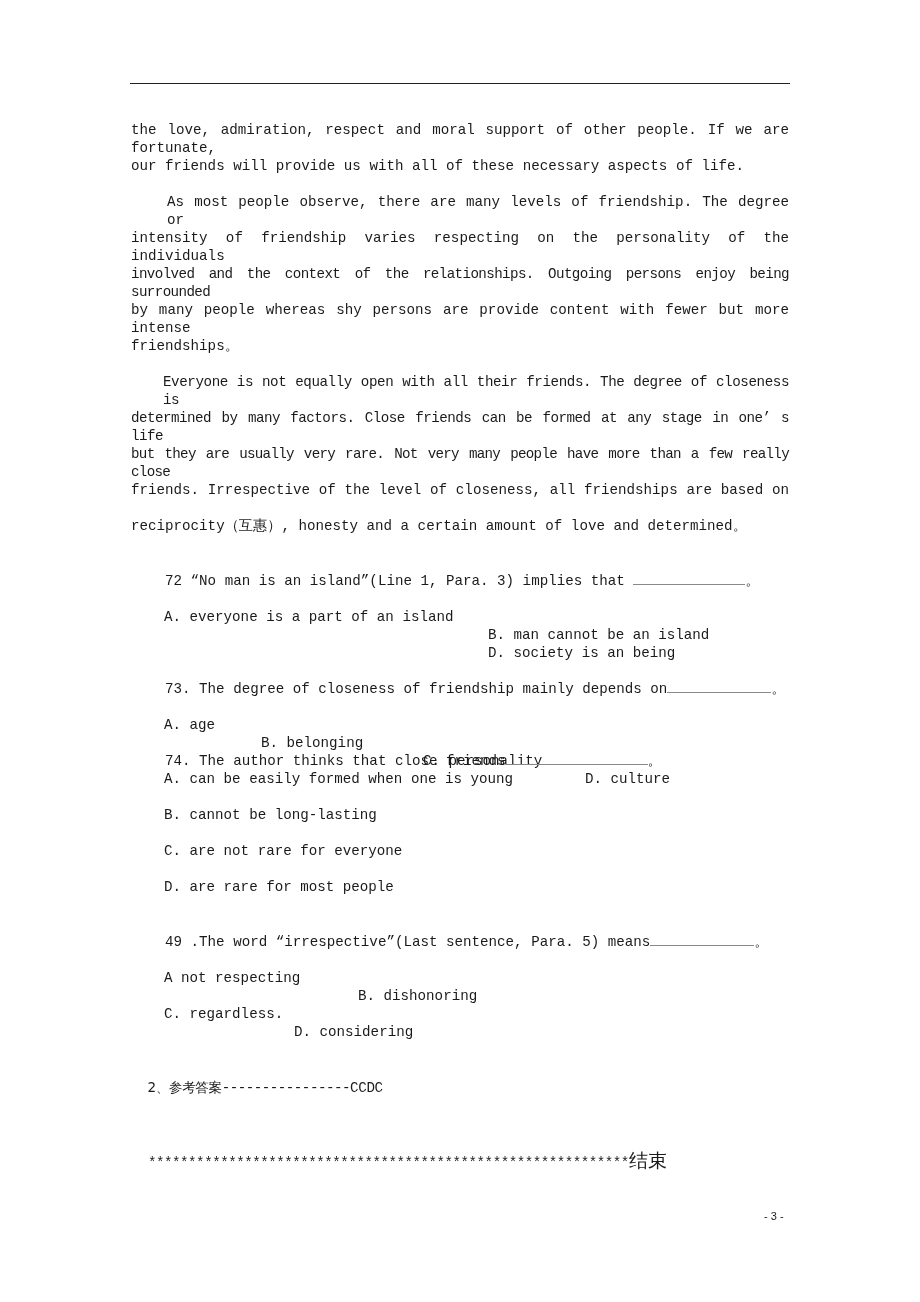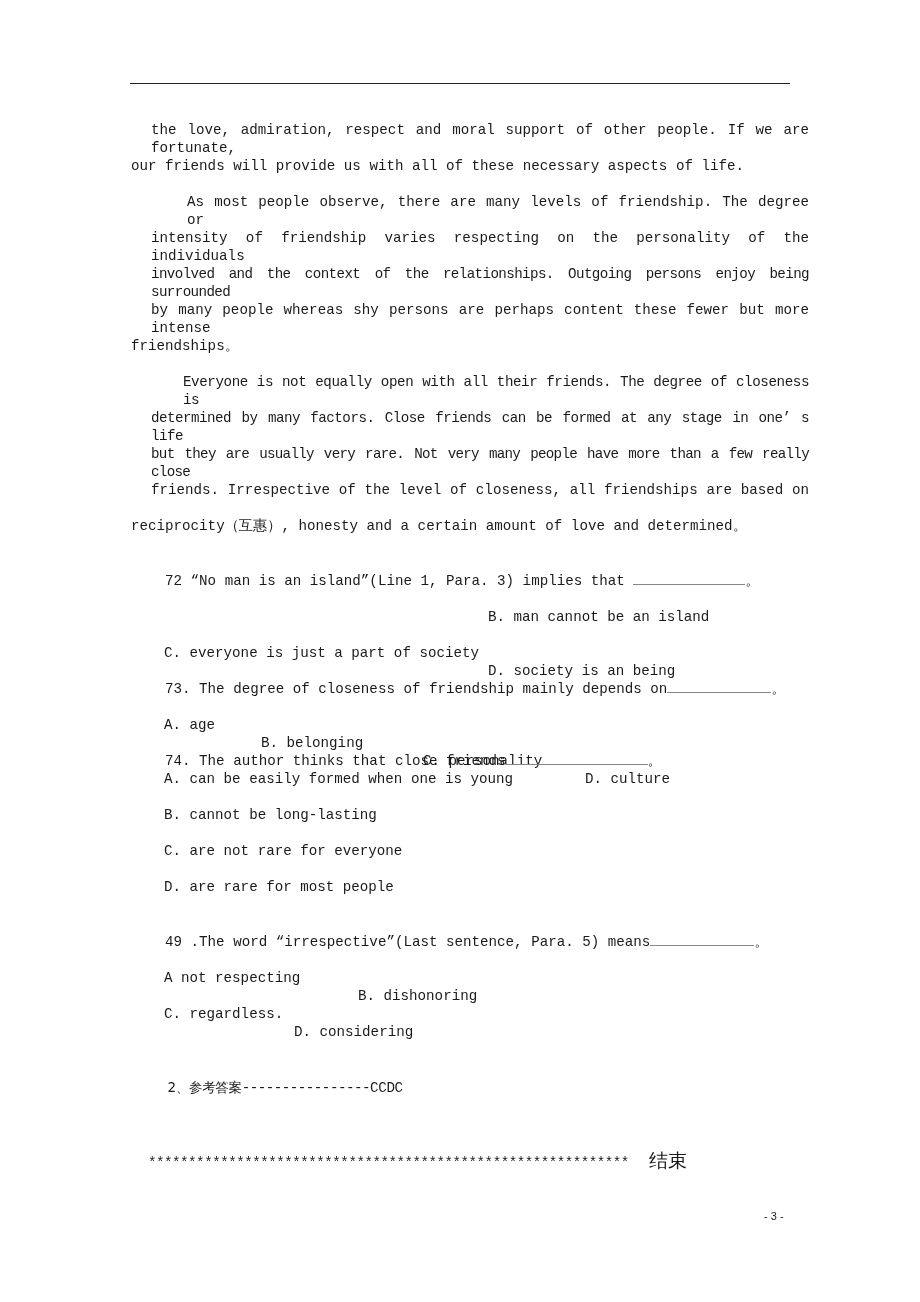--- a/index.html
+++ b/index.html
@@ -10,59 +10,59 @@
     }
     .header-rule {
       position: absolute; left: 130px; top: 83px; width: 660px; height: 0;
       border-top: 1.5px solid #222;
     }
     .line {
       position: absolute; left: 131px; width: 658px;
       font-size: 14.2px; line-height: 18px; white-space: pre;
     }
     .justify {
-      text-align: justify; text-align-last: justify; white-space: normal; margin-left: 20px;
+      text-align: justify; text-align-last: justify; white-space: normal;
     }
     .blank {
       display: inline-block; border-bottom: 1px solid #888; height: 12px; vertical-align: baseline;
     }
-    .cjk { font-family: "DejaVu Sans", sans-serif; font-size: 13.5px; margin-left: 20px; }
+    .cjk { font-family: "DejaVu Sans", sans-serif; font-size: 13.5px; }
     .pagenum {
       position: absolute; left: 764px; top: 1210px; font-size: 11px;
       font-family: "Liberation Sans", sans-serif;
     }
   </style>
 </head>
 <body>
 
 <div class="header-rule"></div>
 
 <div class="line justify" style="top:121px">the love, admiration, respect and moral support of other people. If we are fortunate,</div>
 <div class="line" style="top:157px">our friends will provide us with all of these necessary aspects of life.</div>
 
 <div class="line justify" style="top:193px; left:167px; width:622px">As most people observe, there are many levels of friendship. The degree or</div>
 <div class="line justify" style="top:229px">intensity of friendship varies respecting on the personality of the individuals</div>
 <div class="line justify" style="top:265px; letter-spacing:-0.6px">involved and the context of the relationships. Outgoing persons enjoy being surrounded</div>
-<div class="line justify" style="top:301px">by many people whereas shy persons are perhaps content these fewer but more intense</div>
+<div class="line justify" style="top:301px">by many people whereas shy persons are provide content with fewer but more intense</div>
 <div class="line" style="top:337px">friendships。</div>
 
 <div class="line justify" style="top:373px; left:163px; width:626px; letter-spacing:-0.4px">Everyone is not equally open with all their friends. The degree of closeness is</div>
 <div class="line justify" style="top:409px; letter-spacing:-0.5px">determined by many factors. Close friends can be formed at any stage in one’ s life</div>
 <div class="line justify" style="top:445px; letter-spacing:-0.7px">but they are usually very rare. Not very many people have more than a few really close</div>
 <div class="line justify" style="top:481px">friends. Irrespective of the level of closeness, all friendships are based on</div>
 <div class="line" style="top:517px">reciprocity（互惠）, honesty and a certain amount of love and determined。</div>
 
 <div class="line" style="top:554px; left:148px">
   <span>72 “No man is an island”(Line 1, Para. 3) implies that </span><span class="blank" style="width:112px"></span><span>。</span>
 </div>
 <div class="line" style="top:590px; left:164px">
+  <span style="position:absolute; left:0">A. everyone is a part of an island</span>
   <span style="position:absolute; left:324px">B. man cannot be an island</span>
 </div>
 <div class="line" style="top:626px; left:164px">
-  <span style="position:absolute; left:0">C. everyone is just a part of society</span>
   <span style="position:absolute; left:324px">D. society is an being</span>
 </div>
 
 <div class="line" style="top:662px; left:148px">
   <span>73. The degree of closeness of friendship mainly depends on</span><span class="blank" style="width:104px"></span><span>。</span>
 </div>
 <div class="line" style="top:698px; left:164px">
   <span style="position:absolute; left:0">A. age</span>
   <span style="position:absolute; left:97px">B. belonging</span>
   <span style="position:absolute; left:259px">C. personality</span>

